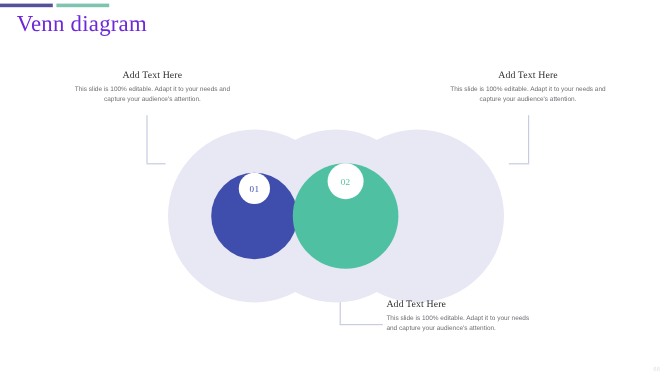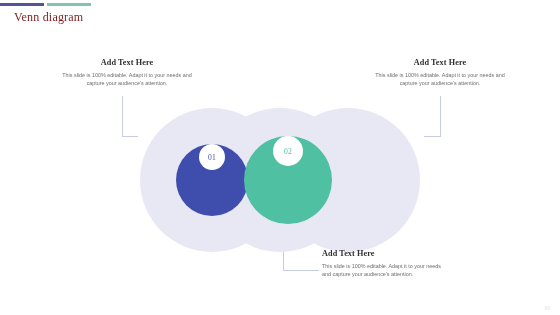--- a/index.html
+++ b/index.html
@@ -38,33 +38,33 @@
     width: 44px;
     background: #7ec4b0;
   }
 
   
   #page-title {
     position: absolute;
     top: 10px;
     left: 14px;
     font-family: "Liberation Serif", serif;
-    font-size: 12px;
-    color: #7f1d1d;
+    font-size: 19px;
+    color: #6d28d9;
     letter-spacing: .2px;
     white-space: nowrap;
   }
 
   
   .text-block {
     position: absolute;
   }
   .tb-heading {
     font-family: "Liberation Serif", serif;
-    font-weight: bold;
+    font-weight: normal;
     font-size: 8.2px;
     color: #2f2f2f;
     margin-bottom: 3.5px;
     letter-spacing: .1px;
   }
   .tb-body {
     font-family: "Liberation Sans", sans-serif;
     font-size: 5.4px;
     line-height: 1.62;
     color: #6f6f74;

